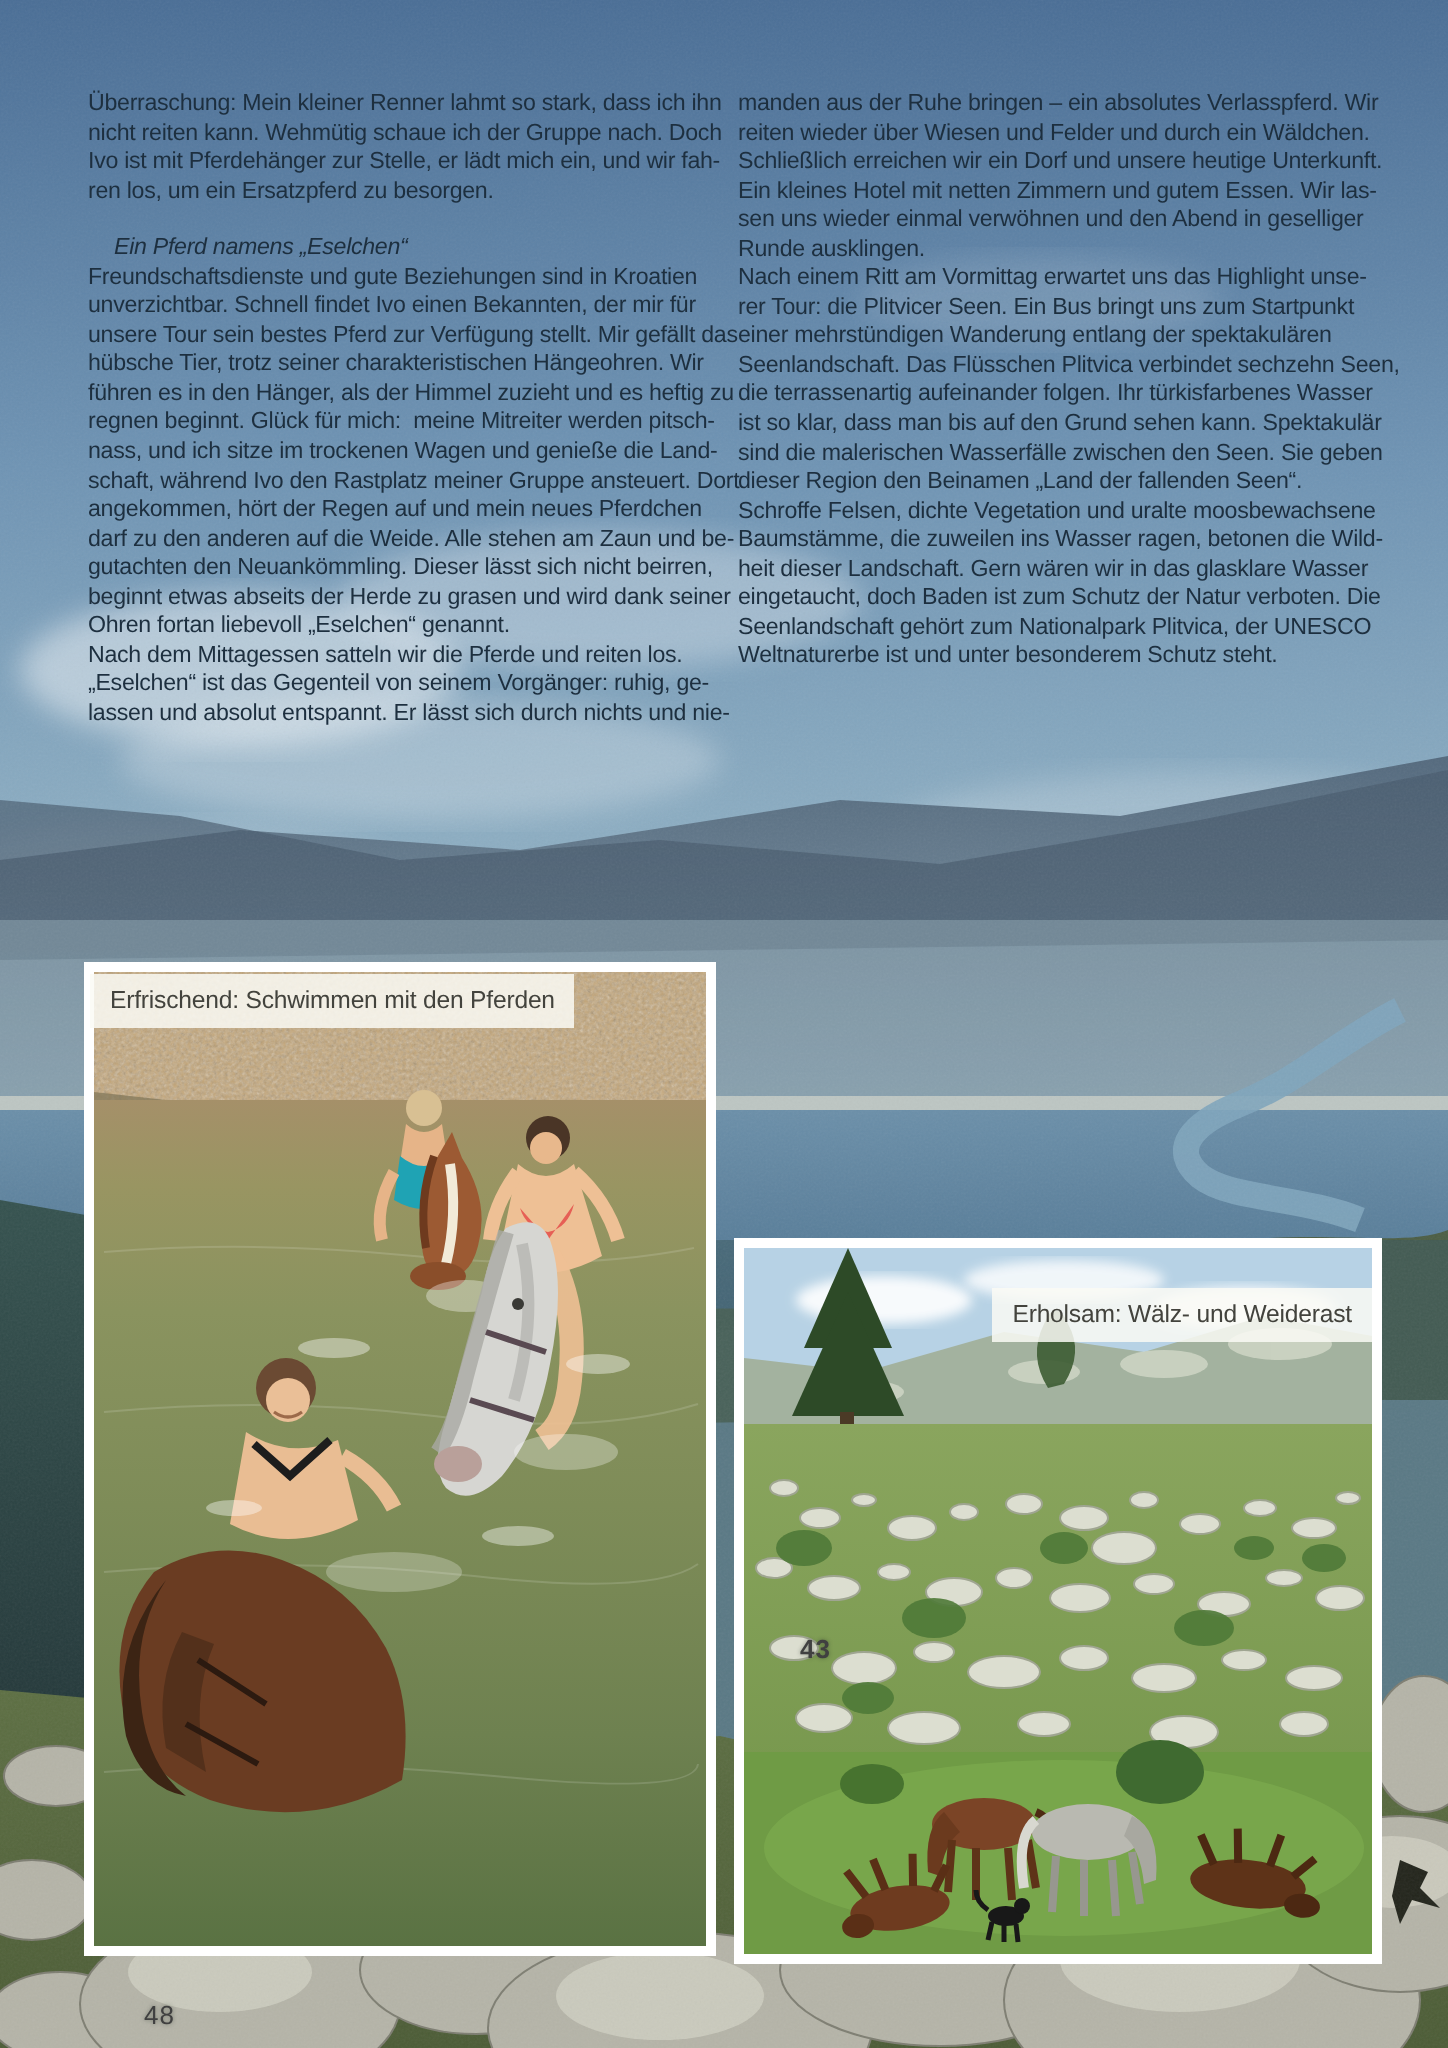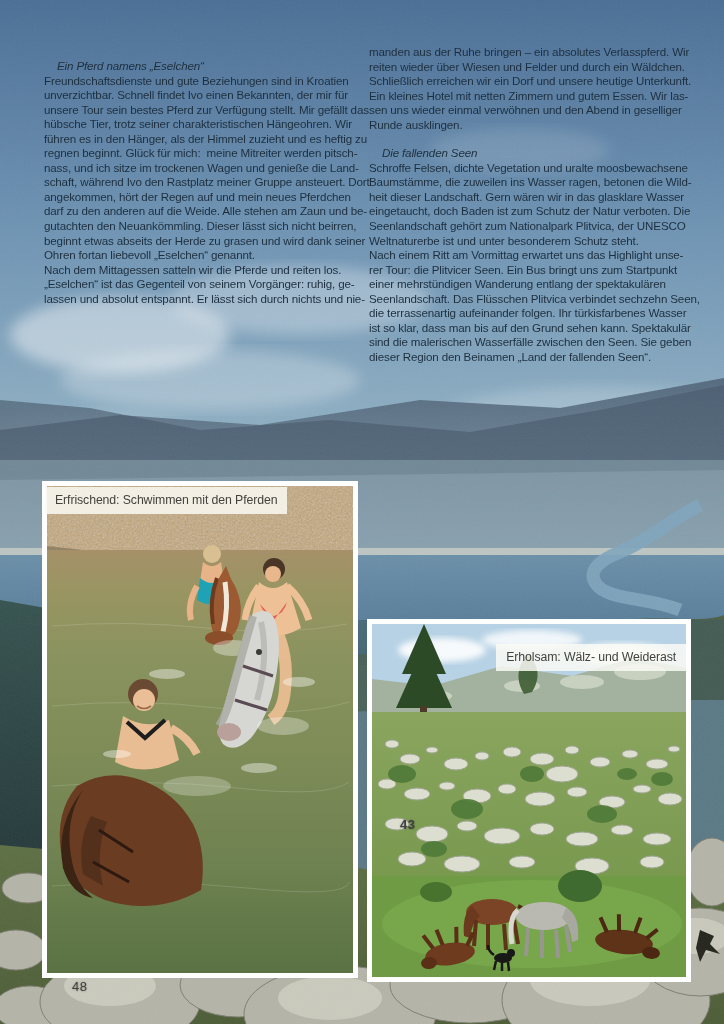--- a/index.html
+++ b/index.html
@@ -114,20 +114,24 @@
       <ellipse cx="520" cy="960" rx="30" ry="10"></ellipse>
       <ellipse cx="660" cy="918" rx="22" ry="9"></ellipse>
     </g>
 
     <path d="M700,930 l14,6 -4,8 10,10 -14,-4 -6,12 -4,-14 z" fill="#23251c"></path>
 
     <rect x="0" y="0" width="724" height="1024" fill="#888" filter="url(#grain)" opacity="0.5"></rect>
   </svg>
 
   <div class="col" style="left:44px;">
+    <div class="para">Überraschung: Mein kleiner Renner lahmt so stark, dass ich ihn
+nicht reiten kann. Wehmütig schaue ich der Gruppe nach. Doch
+Ivo ist mit Pferdehänger zur Stelle, er lädt mich ein, und wir fah-
+ren los, um ein Ersatzpferd zu besorgen.</div>
     <div class="heading">Ein Pferd namens „Eselchen“</div>
     <div class="para">Freundschaftsdienste und gute Beziehungen sind in Kroatien
 unverzichtbar. Schnell findet Ivo einen Bekannten, der mir für
 unsere Tour sein bestes Pferd zur Verfügung stellt. Mir gefällt das
 hübsche Tier, trotz seiner charakteristischen Hängeohren. Wir
 führen es in den Hänger, als der Himmel zuzieht und es heftig zu
 regnen beginnt. Glück für mich:  meine Mitreiter werden pitsch-
 nass, und ich sitze im trockenen Wagen und genieße die Land-
 schaft, während Ivo den Rastplatz meiner Gruppe ansteuert. Dort
 angekommen, hört der Regen auf und mein neues Pferdchen
@@ -140,35 +144,34 @@
 lassen und absolut entspannt. Er lässt sich durch nichts und nie-</div>
   </div>
 
   <div class="col" style="left:369px;">
     <div class="para">manden aus der Ruhe bringen – ein absolutes Verlasspferd. Wir
 reiten wieder über Wiesen und Felder und durch ein Wäldchen.
 Schließlich erreichen wir ein Dorf und unsere heutige Unterkunft.
 Ein kleines Hotel mit netten Zimmern und gutem Essen. Wir las-
 sen uns wieder einmal verwöhnen und den Abend in geselliger
 Runde ausklingen.</div>
-    <div class="heading">Die fallenden Seen</div>
-    <div class="para">Schroffe Felsen, dichte Vegetation und uralte moosbewachsene
-Baumstämme, die zuweilen ins Wasser ragen, betonen die Wild-
-heit dieser Landschaft. Gern wären wir in das glasklare Wasser
-eingetaucht, doch Baden ist zum Schutz der Natur verboten. Die
-Seenlandschaft gehört zum Nationalpark Plitvica, der UNESCO
-Weltnaturerbe ist und unter besonderem Schutz steht.</div>
     <div class="para">Nach einem Ritt am Vormittag erwartet uns das Highlight unse-
 rer Tour: die Plitvicer Seen. Ein Bus bringt uns zum Startpunkt
 einer mehrstündigen Wanderung entlang der spektakulären
 Seenlandschaft. Das Flüsschen Plitvica verbindet sechzehn Seen,
 die terrassenartig aufeinander folgen. Ihr türkisfarbenes Wasser
 ist so klar, dass man bis auf den Grund sehen kann. Spektakulär
 sind die malerischen Wasserfälle zwischen den Seen. Sie geben
 dieser Region den Beinamen „Land der fallenden Seen“.</div>
+    <div class="para">Schroffe Felsen, dichte Vegetation und uralte moosbewachsene
+Baumstämme, die zuweilen ins Wasser ragen, betonen die Wild-
+heit dieser Landschaft. Gern wären wir in das glasklare Wasser
+eingetaucht, doch Baden ist zum Schutz der Natur verboten. Die
+Seenlandschaft gehört zum Nationalpark Plitvica, der UNESCO
+Weltnaturerbe ist und unter besonderem Schutz steht.</div>
   </div>
 
   <div class="photo" style="left:42px;top:481px;width:316px;height:497px;text-align:right;">
     <svg viewBox="0 0 306 487" width="306" height="487" aria-hidden="true">
       <defs>
         <linearGradient id="pool" x1="0" y1="0" x2="0" y2="1">
           <stop offset="0" stop-color="#a59069"></stop>
           <stop offset="0.10" stop-color="#999562"></stop>
           <stop offset="0.25" stop-color="#8a935f"></stop>
           <stop offset="0.48" stop-color="#7e8c58"></stop>
@@ -371,15 +374,15 @@
         <circle cx="139" cy="329" r="4" fill="#181818"></circle>
         <path d="M124,337 l-2,9 M130,338 l0,9 M136,338 l1,9 M122,331 q-6,-4 -6,-10" stroke="#181818" stroke-width="2.5" fill="none"></path>
       </g>
     </svg>
 
     <div class="caption" style="right:5px;top:9px;margin-top:16px;">Erholsam: Wälz- und Weiderast</div>
 
     <div class="white-num" style="left:5px;top:198px;font-weight:bold;">43</div>
   </div>
 
-  <div class="white-num" style="left:44px;top:979px;text-align:right;">48</div>
+  <div class="white-num" style="left:44px;top:1000px;text-align:right;">48</div>
 
 </div>
 
 </body></html>

